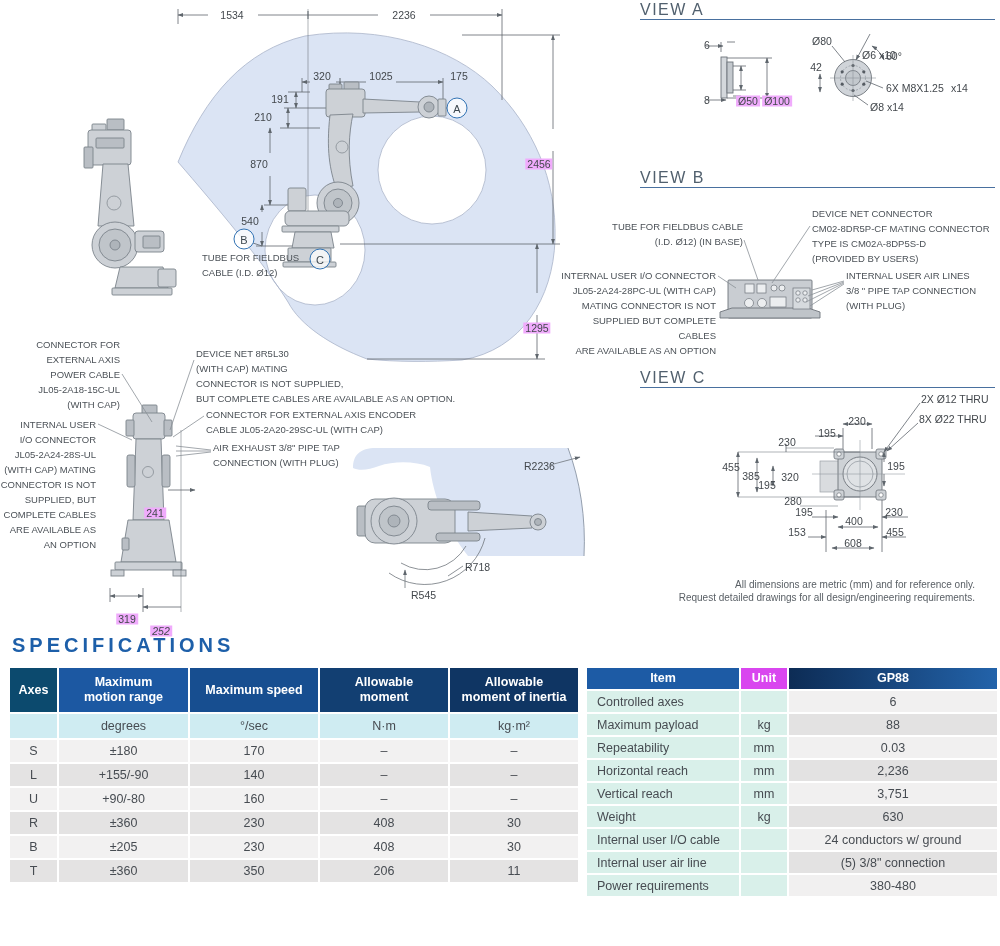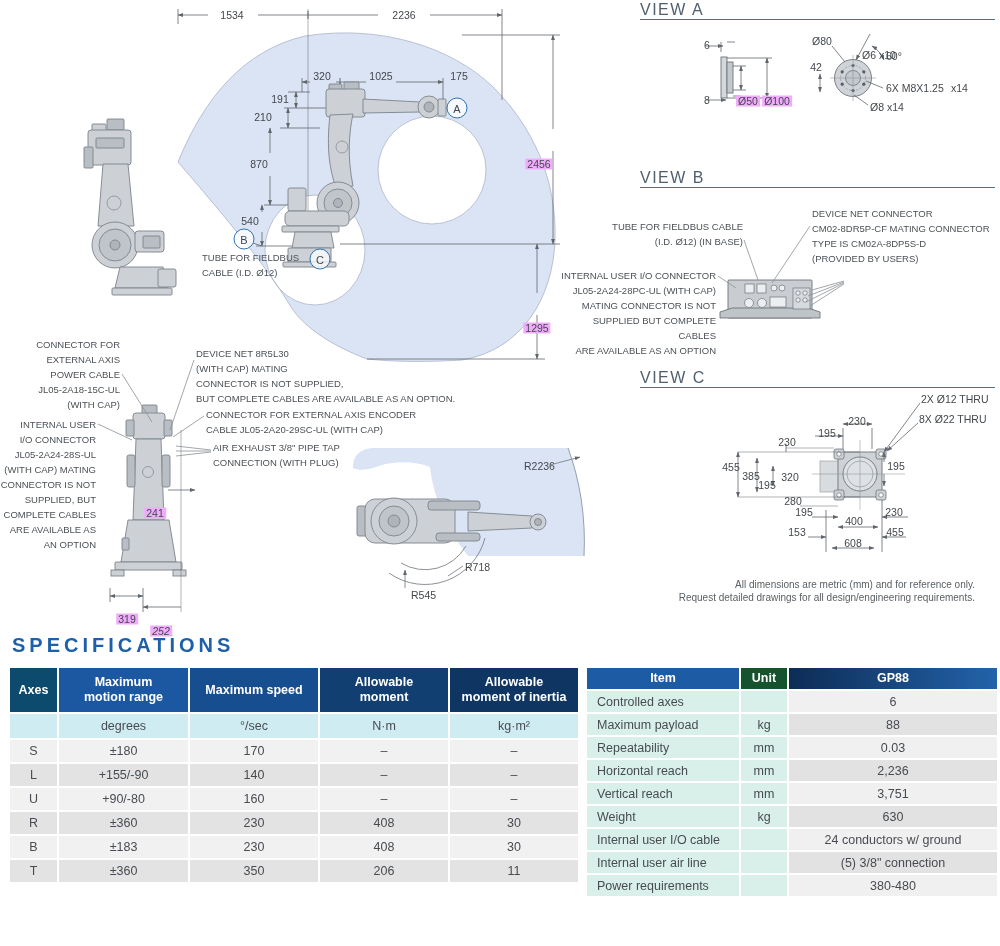--- a/index.html
+++ b/index.html
@@ -400,20 +400,23 @@
 (I.D. Ø12) (IN BASE)</div>
   <div class="lbl" style="left:812px;top:206px;">DEVICE NET CONNECTOR
 CM02-8DR5P-CF  MATING CONNECTOR
 TYPE IS CM02A-8DP5S-D
 (PROVIDED BY USERS)</div>
   <div class="lbl r" style="left:560px;top:268px;width:156px;">INTERNAL USER I/O CONNECTOR
 JL05-2A24-28PC-UL (WITH CAP)
 MATING CONNECTOR IS NOT
 SUPPLIED BUT COMPLETE CABLES
 ARE AVAILABLE AS AN OPTION</div>
+  <div class="lbl" style="left:846px;top:268px;">INTERNAL USER AIR LINES
+3/8 " PIPE TAP CONNECTION
+(WITH PLUG)</div>
 
   <div class="view-title" style="left:640px;top:369px;">VIEW C</div>
   <div class="view-rule" style="left:640px;top:387px;width:355px;"></div>
   <span class="dim l" style="left:921px;top:399px;">2X Ø12 THRU</span>
   <span class="dim l" style="left:919px;top:419px;">8X Ø22 THRU</span>
   <span class="dim" style="left:857px;top:421px;">230</span>
   <span class="dim" style="left:827px;top:433px;">195</span>
   <span class="dim" style="left:787px;top:442px;">230</span>
   <span class="dim" style="left:731px;top:467px;">455</span>
   <span class="dim" style="left:751px;top:476px;">385</span>
@@ -484,21 +487,21 @@
     </tr>
     <tr class="even">
       <td>R</td>
       <td>±360</td>
       <td>230</td>
       <td>408</td>
       <td>30</td>
     </tr>
     <tr class="odd">
       <td>B</td>
-      <td>±183</td>
+      <td>±205</td>
       <td>230</td>
       <td>408</td>
       <td>30</td>
     </tr>
     <tr class="even">
       <td>T</td>
       <td>±360</td>
       <td>350</td>
       <td>206</td>
       <td>11</td>
@@ -508,21 +511,21 @@
 
   <table class="spec" id="model-table">
     <colgroup>
         <col style="width:152px">
         <col style="width:46px">
         <col style="width:208px">
       </colgroup>
     <tbody>
         <tr>
       <th style="background:#1d5ba5">Item</th>
-      <th style="background:#14532d">Unit</th>
+      <th style="background:#d946ef">Unit</th>
       <th style="background:linear-gradient(90deg,#0d2c55,#2363aa)">GP88</th>
     </tr>
     <tr class="odd">
       <td class="item">Controlled axes</td>
       <td class="unit"></td>
       <td class="val">6</td>
     </tr>
     <tr class="even">
       <td class="item">Maximum payload</td>
       <td class="unit">kg</td>

